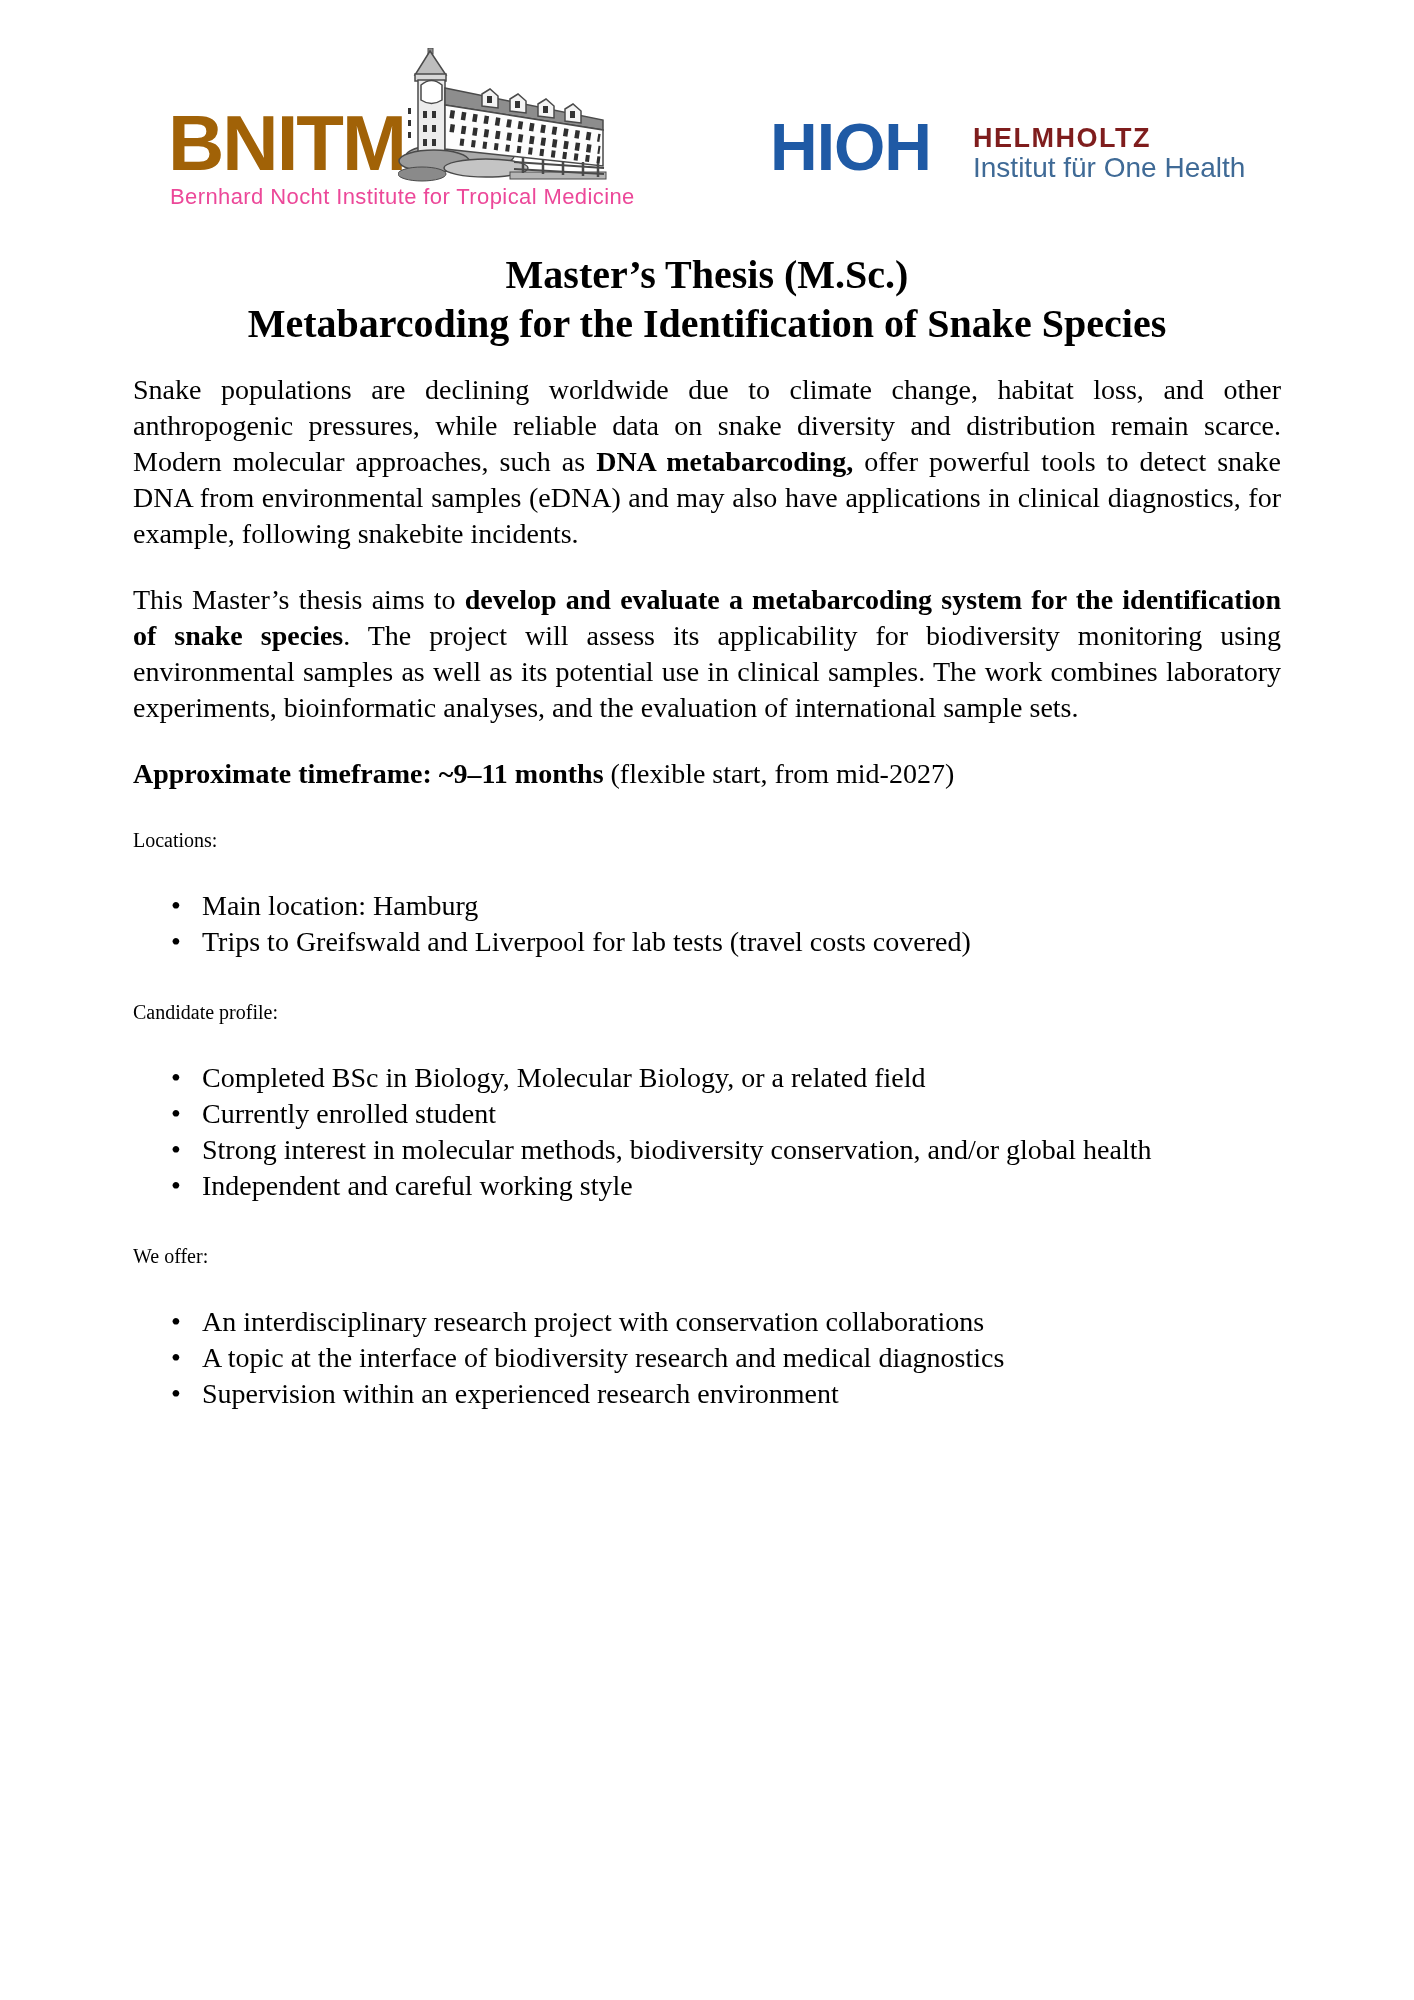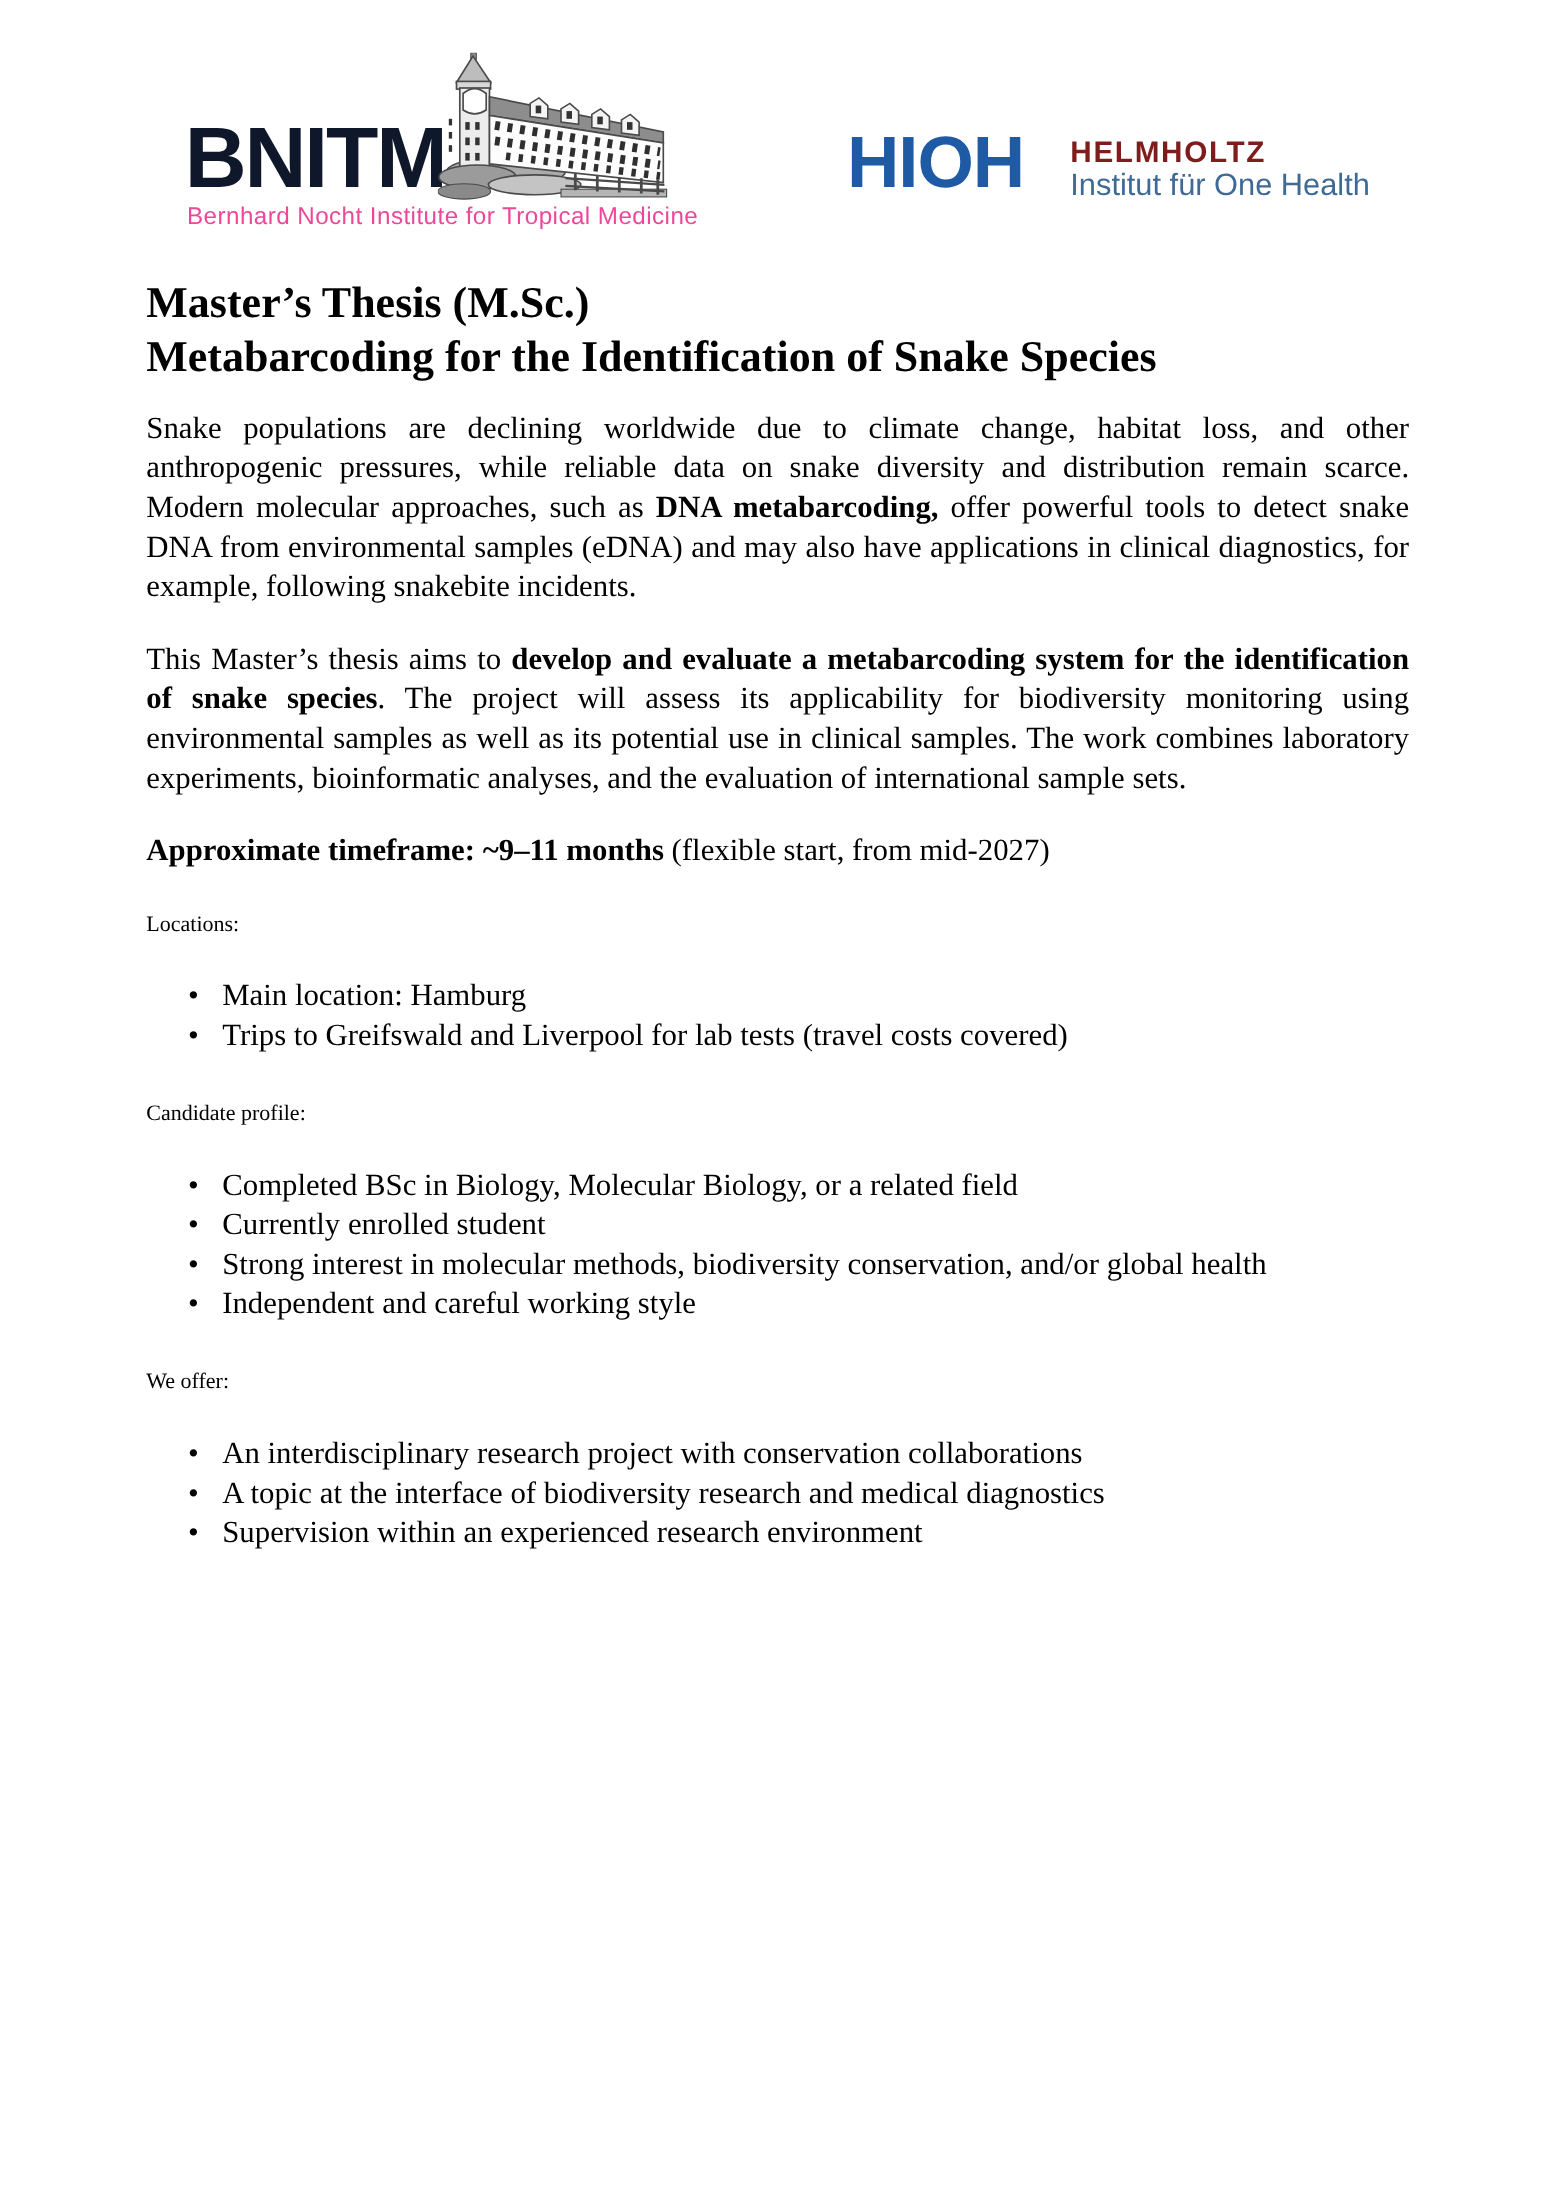--- a/index.html
+++ b/index.html
@@ -12,21 +12,21 @@
     overflow: hidden;
     font-family: "Liberation Serif", serif;
     color: #000000;
   }
 
   
   .bnitm-wordmark {
     position: absolute; left: 168px; top: 104px;
     font-family: "Liberation Sans", sans-serif;
     font-weight: 800; font-size: 78px; line-height: 78px;
-    letter-spacing: -2px; color: #0f172a;
+    letter-spacing: -2px; color: #a16207;
   }
   .bnitm-building {
     position: absolute; left: 398px; top: 48px;
   }
   .bnitm-caption {
     position: absolute; left: 170px; top: 184px;
     font-family: "Liberation Sans", sans-serif;
     font-weight: 400; font-size: 22px; line-height: 26px;
     letter-spacing: 0.4px; color: #ec4899;
   }
@@ -48,21 +48,21 @@
     font-weight: 400; font-size: 28px; line-height: 29px;
     color: #3f6a96;
   }
 
   
   .content {
     position: absolute; left: 133px; top: 250px; width: 1148px;
   }
   .doc-title {
     margin: 0 0 24px 0;
-    text-align: left;
+    text-align: center;
     font-weight: bold;
     font-size: 40px;
     line-height: 49px;
   }
   .doc-title .t-line { display: block; }
   .body-p {
     margin: 16px 0 30px 0;
     font-size: 28px;
     line-height: 36px;
     text-align: justify;

